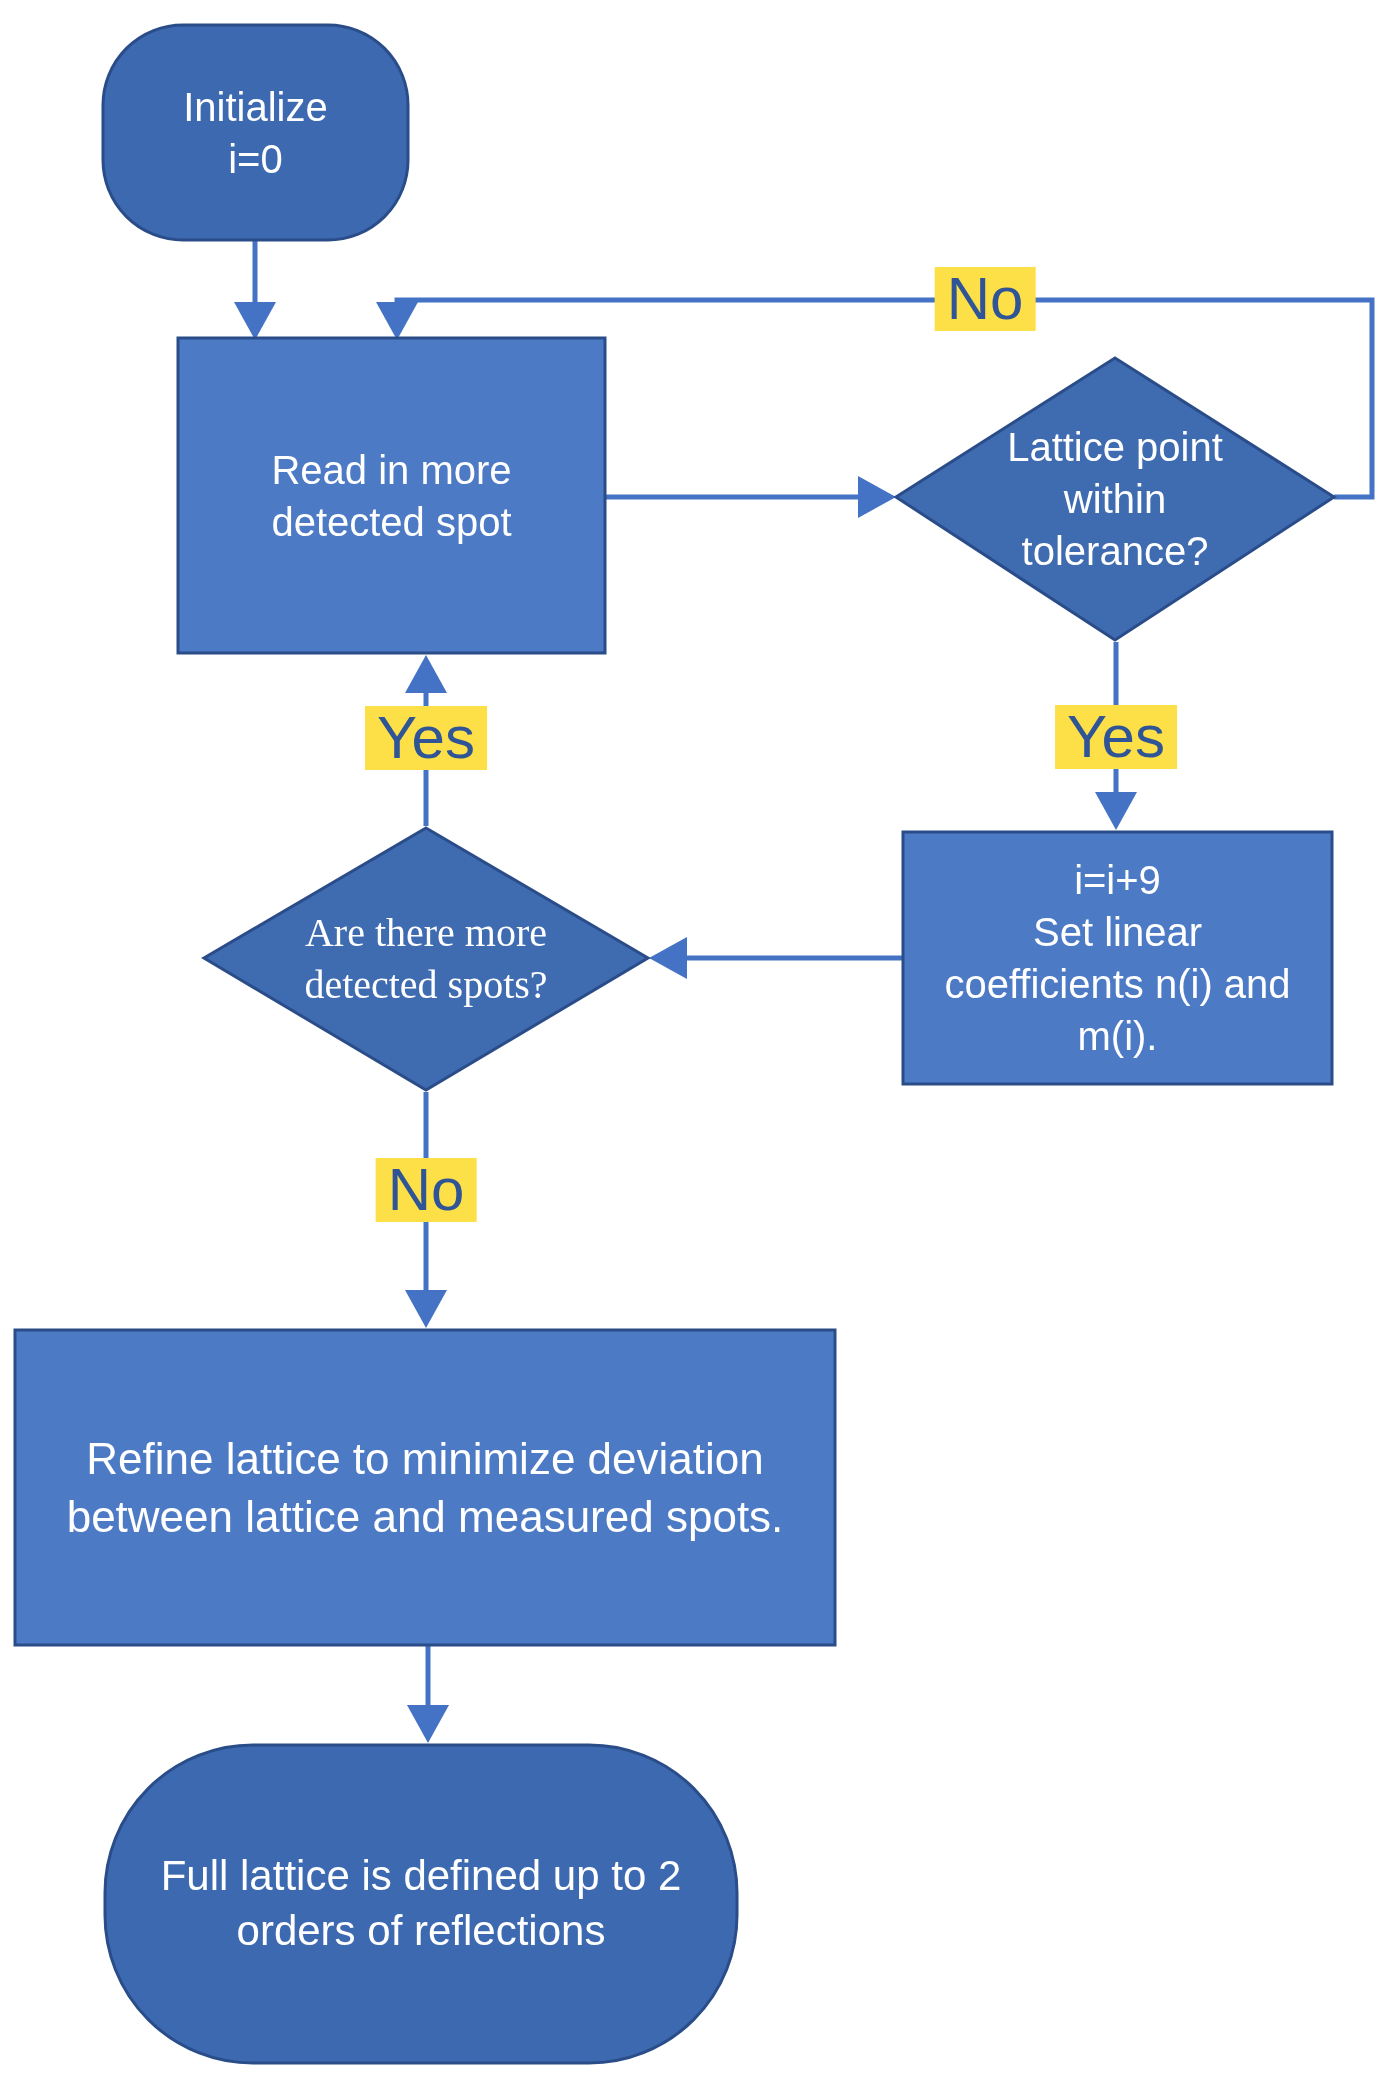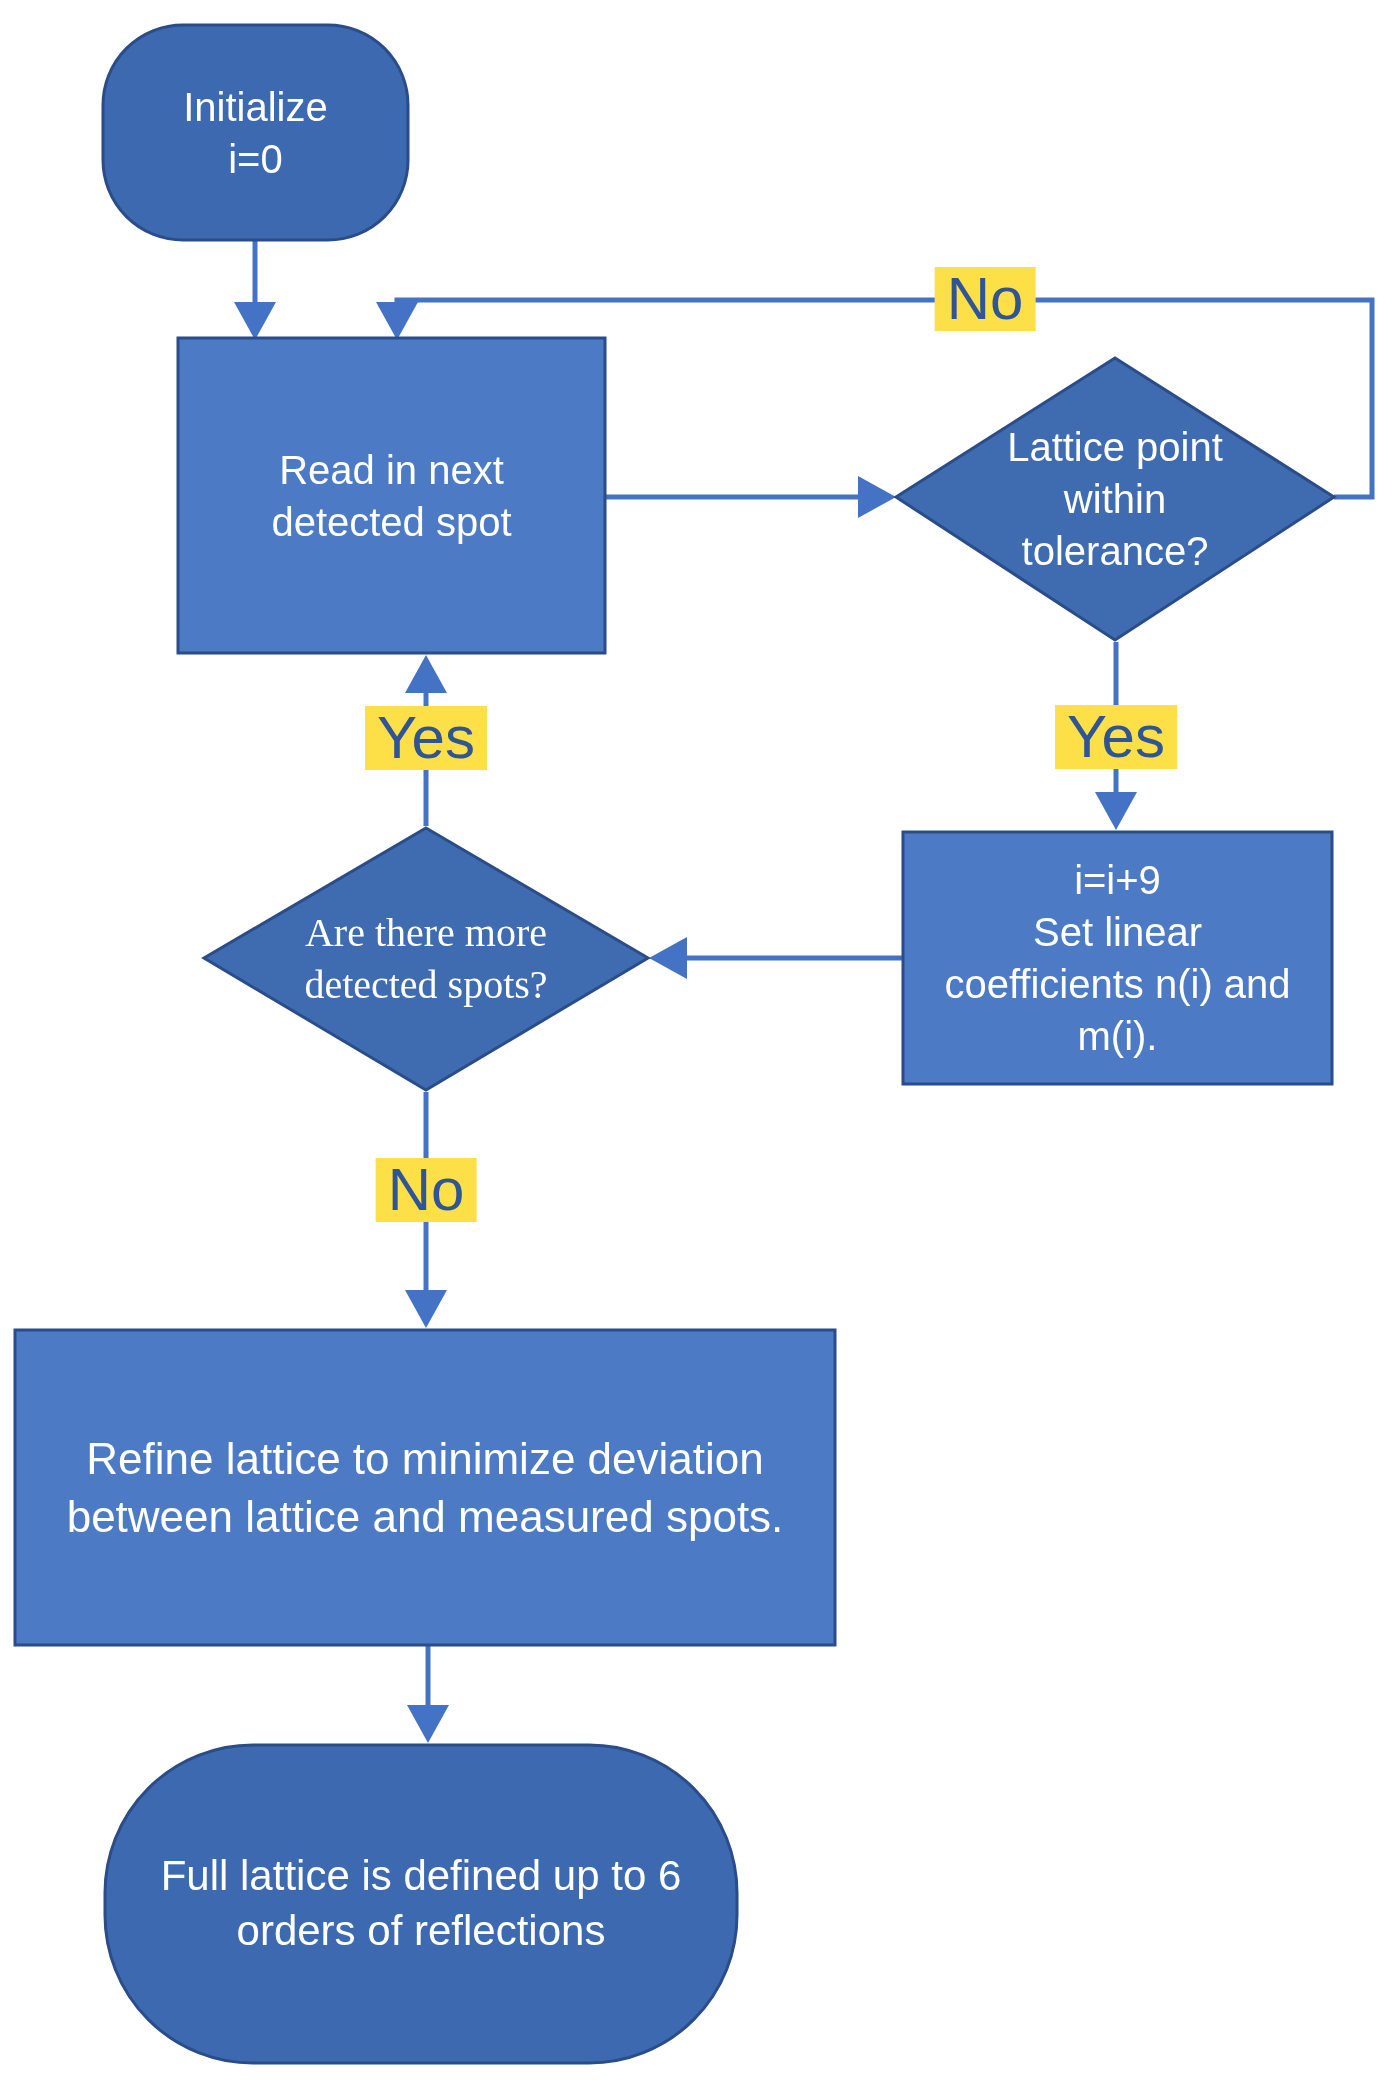--- a/index.html
+++ b/index.html
@@ -89,39 +89,39 @@
     <polygon points="426,828 648,958 426,1090 204,958" fill="#3f6bb1" stroke="#2a4d8a" stroke-width="3"></polygon>
 
     <rect x="15" y="1330" width="820" height="315" fill="#4d7ac5" stroke="#2a4d8a" stroke-width="3"></rect>
 
     <rect x="105" y="1745" width="632" height="318" rx="148" ry="148" fill="#3c69af" stroke="#2a4d8a" stroke-width="3"></rect>
   </svg>
 
   <div class="node-label" style="left:103px; top:25px; width:305px; height:215px;">Initialize
 i=0</div>
 
-  <div class="node-label" style="left:178px; top:338px; width:427px; height:315px;">Read in next
+  <div class="node-label" style="left:178px; top:338px; width:427px; height:315px;">Read in more
 detected spot</div>
 
   <div class="node-label" style="left:896px; top:358px; width:438px; height:282px;">Lattice point
 within
 tolerance?</div>
 
   <div class="node-label" style="left:903px; top:832px; width:429px; height:252px;">i=i+9
 Set linear
 coefficients n(i) and
 m(i).</div>
 
   <div class="node-label" style="left:204px; top:828px; width:444px; height:262px;font-family:Liberation Serif, serif;">Are there more
 detected spots?</div>
 
   <div class="node-label large" style="left:15px; top:1330px; width:820px; height:315px;">Refine lattice to minimize deviation
 between lattice and measured spots.</div>
 
-  <div class="node-label terminal-end" style="left:105px; top:1745px; width:632px; height:318px;">Full lattice is defined up to 6
+  <div class="node-label terminal-end" style="left:105px; top:1745px; width:632px; height:318px;">Full lattice is defined up to 2
 orders of reflections</div>
 
   <div class="edge-label" style="left:985px; top:299px;">No</div>
 
   <div class="edge-label" style="left:1116px; top:737px;">Yes</div>
 
   <div class="edge-label" style="left:426px; top:738px;">Yes</div>
 
   <div class="edge-label" style="left:426px; top:1190px;">No</div>
 

